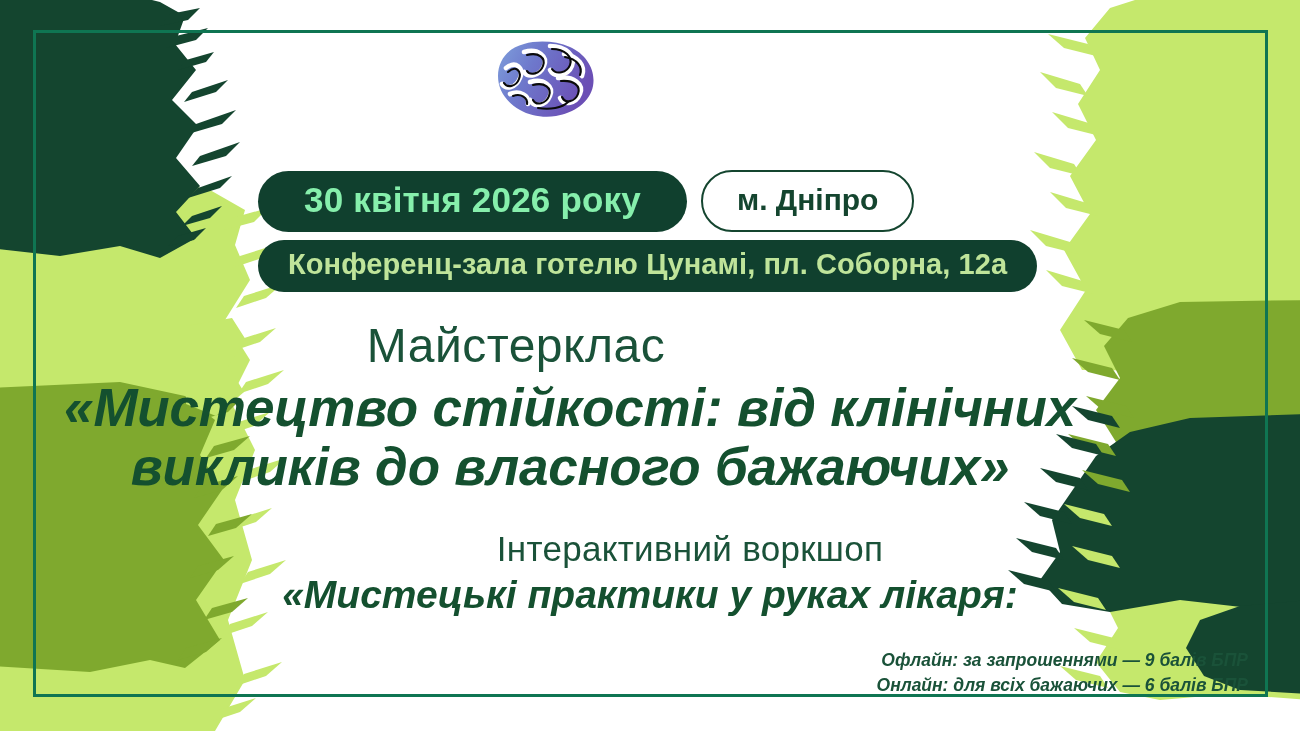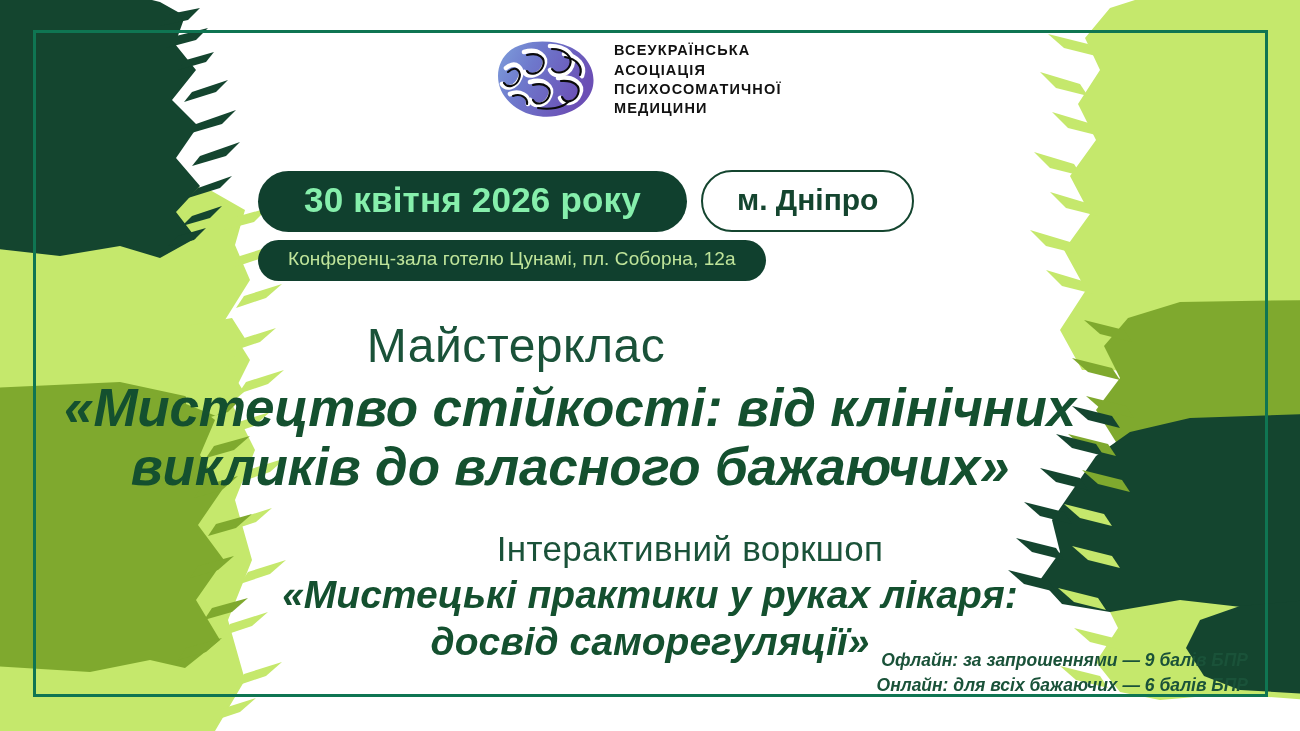--- a/index.html
+++ b/index.html
@@ -68,22 +68,22 @@
     font-weight:bold;
     white-space:nowrap;
   }
   .pill-venue{
     position:absolute;
     left:258px;top:240px;
     background:#10402E;
     color:#BFE49A;
     border-radius:30px;
     padding:8px 30px 11px 30px;
-    font-size:19px;
-    font-weight:normal;
+    font-size:29px;
+    font-weight:bold;
     letter-spacing:.1px;
     white-space:nowrap;
   }
 
   
   .content{
     position:absolute;
     left:0;top:0;width:1300px;
     text-align:center;
   }
@@ -276,44 +276,37 @@
         <path d="M14,34 C22,27 28,33 25,41 C22,49 13,50 10,45"></path>
         <path d="M33,17 C45,14 52,20 49,28 C46,36 36,38 33,33"></path>
         <path d="M58,11 C71,11 79,19 76,27 C73,35 62,37 58,31"></path>
         <path d="M39,47 C51,44 58,50 55,58 C52,66 42,68 39,62"></path>
         <path d="M67,43 C80,42 87,48 84,56 C81,64 71,66 68,59"></path>
         <path d="M19,58 C27,55 34,60 33,66"></path>
         <path d="M71,19 C83,21 89,29 86,37"></path>
         <path d="M44,70 C56,72 68,70 74,64"></path>
       </g>
     </svg>
-    <div class="org-name">
-      <div>ВСЕУКРАЇНСЬКА</div>
-      <div>АСОЦІАЦІЯ</div>
-      <div>ПСИХОСОМАТИЧНОЇ</div>
-      <div>МЕДИЦИНИ</div>
-    </div>
   </div>
 
   <div class="pill-row">
     <div class="pill-date">30 квітня 2026 року</div>
     <div class="pill-city">м. Дніпро</div>
   </div>
   <div class="pill-venue">Конференц-зала готелю Цунамі, пл. Соборна, 12а</div>
 
   <div class="content">
     <div class="kicker-1">Майстерклас</div>
     <div class="title-1">
       <div>«Мистецтво стійкості: від клінічних</div>
       <div>викликів до власного бажаючих»</div>
     </div>
     <div class="kicker-2">Інтерактивний воркшоп</div>
     <div class="title-2">
       <div>«Мистецькі практики у руках лікаря:</div>
-      <div>досвід саморегуляції»</div>
     </div>
   </div>
 
   <div class="footnotes">
     <div>Офлайн: за запрошеннями — 9 балів БПР</div>
     <div>Онлайн: для всіх бажаючих — 6 балів БПР</div>
   </div>
 
 </div>
 

